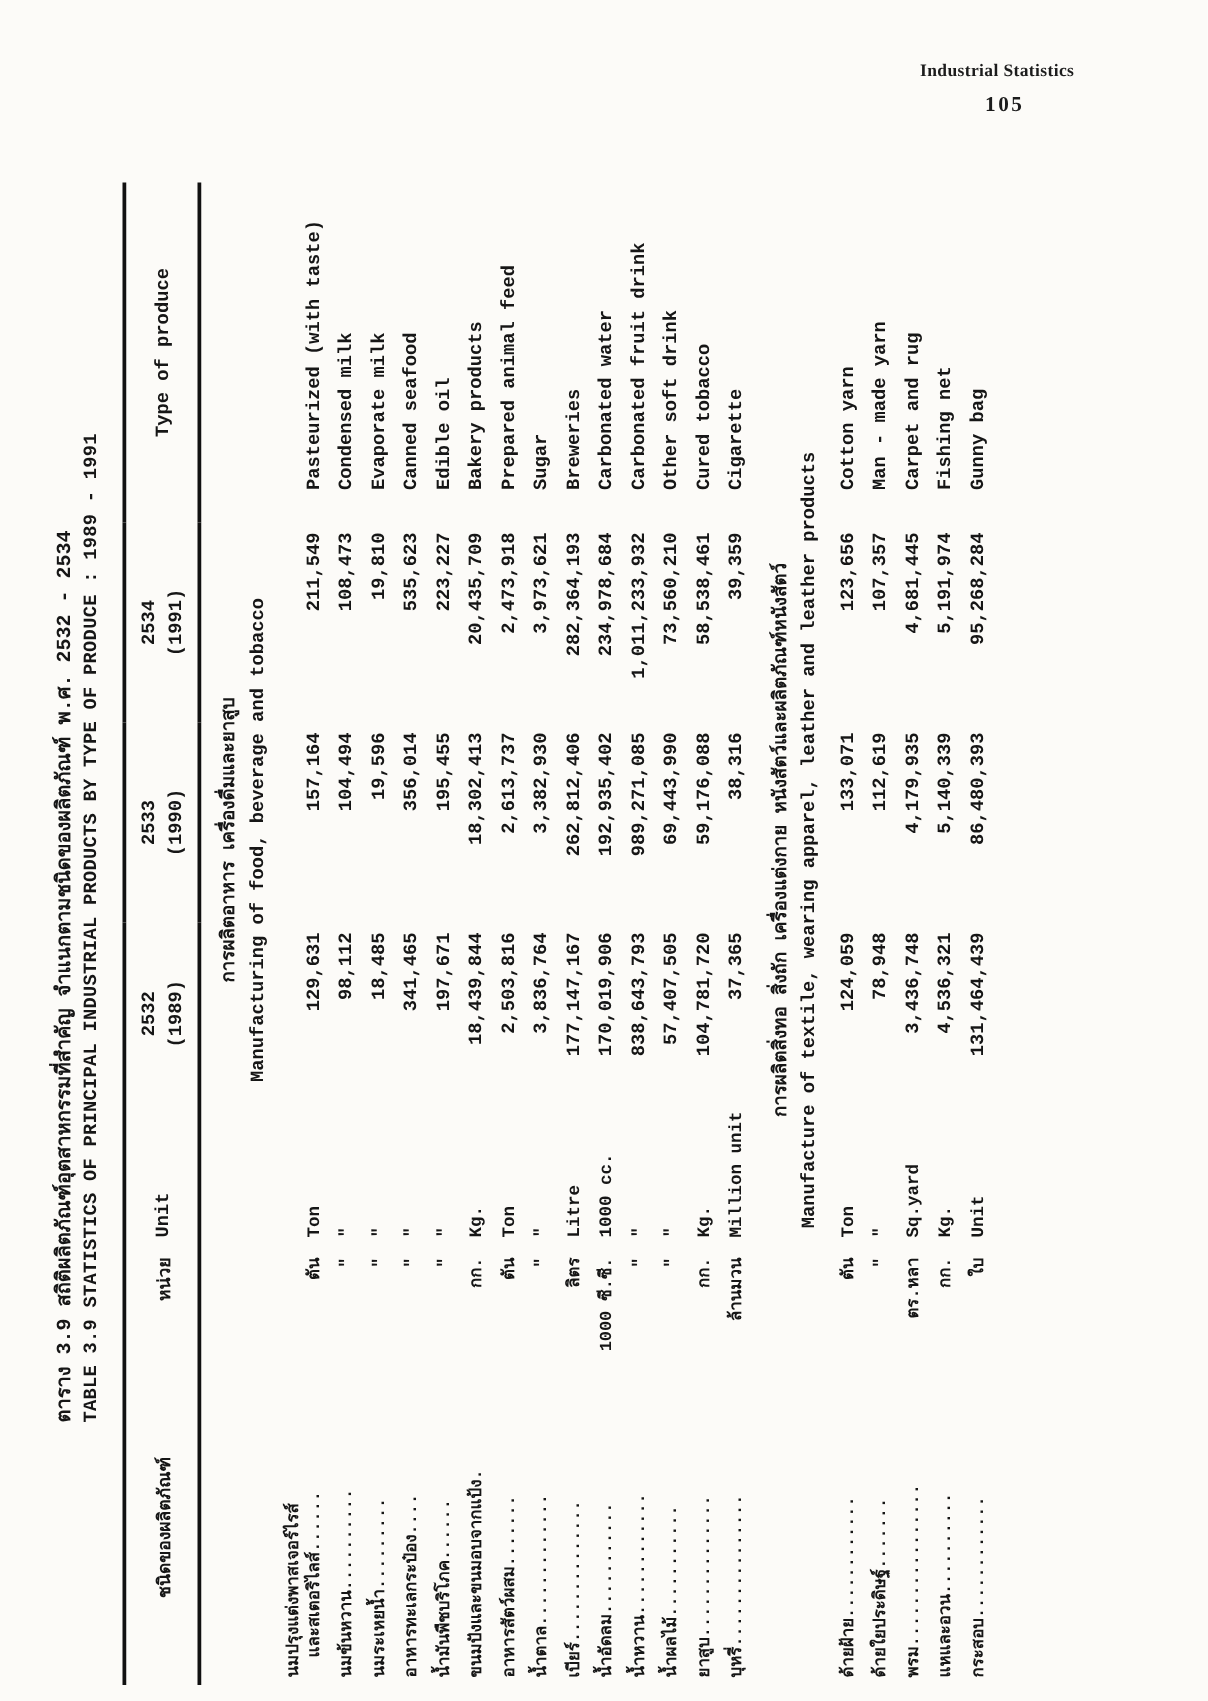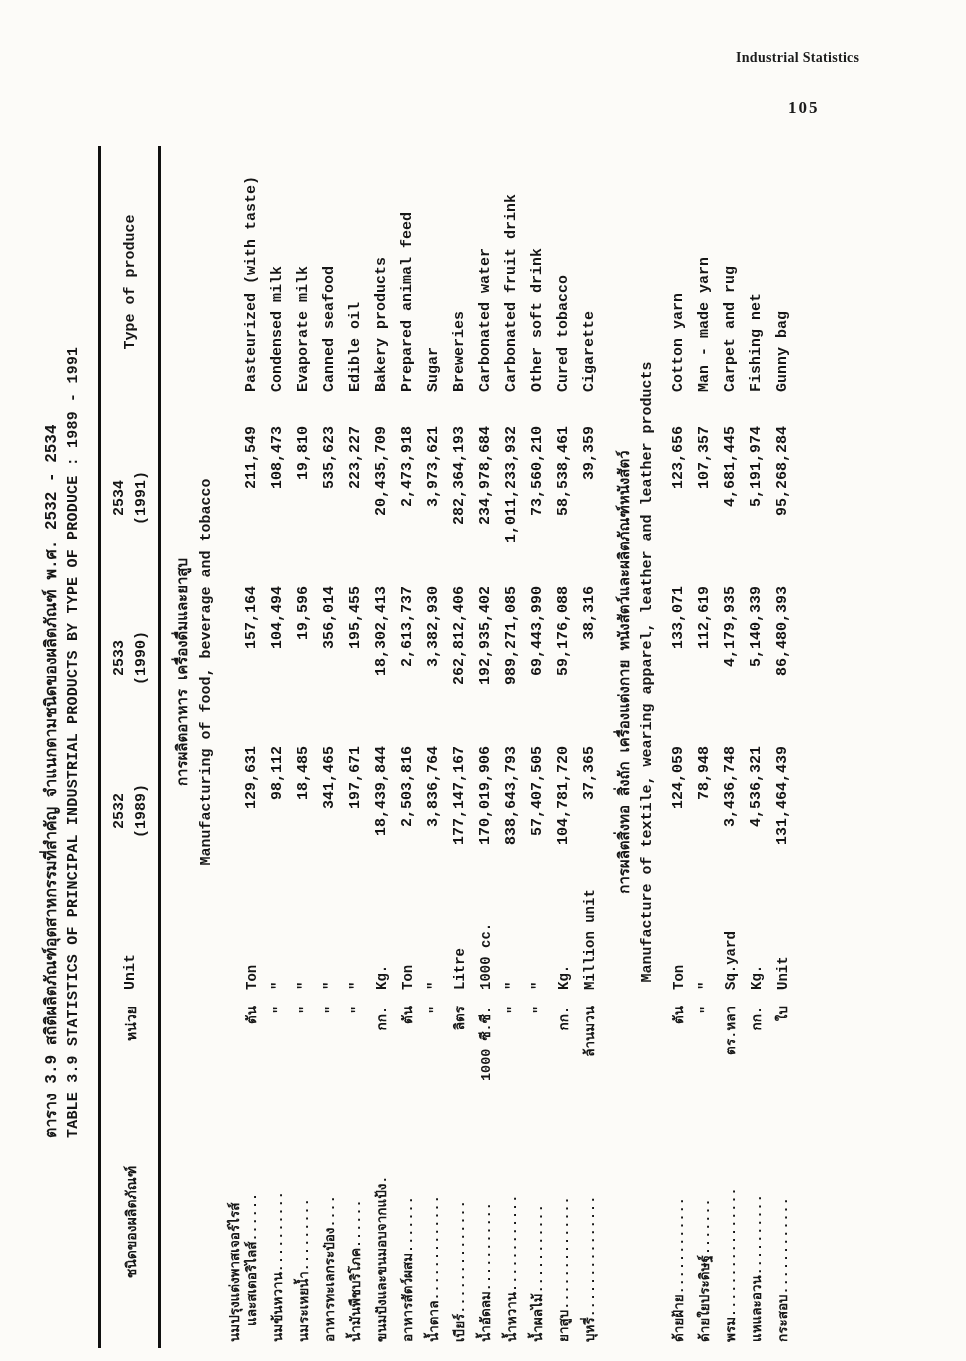--- a/index.html
+++ b/index.html
@@ -2,21 +2,21 @@
 <html><head>
 <meta charset="utf-8">
 <style>
   html,body{margin:0;padding:0;}
   body{width:966px;height:1361px;background:#ffffff;font-family:"Liberation Mono","DejaVu Sans Mono",monospace;}
   .page{position:relative;width:966px;height:1361px;background:#fcfbf8;overflow:hidden;color:#161616;}
 
   
   .page-header{position:absolute;top:50px;left:736px;width:180px;font-family:"Liberation Serif","DejaVu Serif",serif;color:#1c1c1c;}
   .running-head{font-size:14px;font-weight:bold;letter-spacing:.3px;}
-  .page-number{margin-top:32px;margin-left:52px;font-size:17px;font-weight:bold;letter-spacing:2px;}
+  .page-number{margin-top:8px;margin-left:52px;font-size:17px;font-weight:bold;letter-spacing:2px;}
 
   
   .rotated-wrap{position:absolute;left:38px;top:138px;width:1212px;height:905px;
     transform-origin:0 0;transform:rotate(-90deg) translate(-1212px,0);}
   .landscape{width:1212px;height:905px;position:relative;}
 
   .title-block{margin:4px 0 14px 212px;line-height:1.35;}
   .title-thai{font-size:16px;font-weight:bold;}
   .title-english{font-size:15px;font-weight:bold;letter-spacing:.2px;}
 

